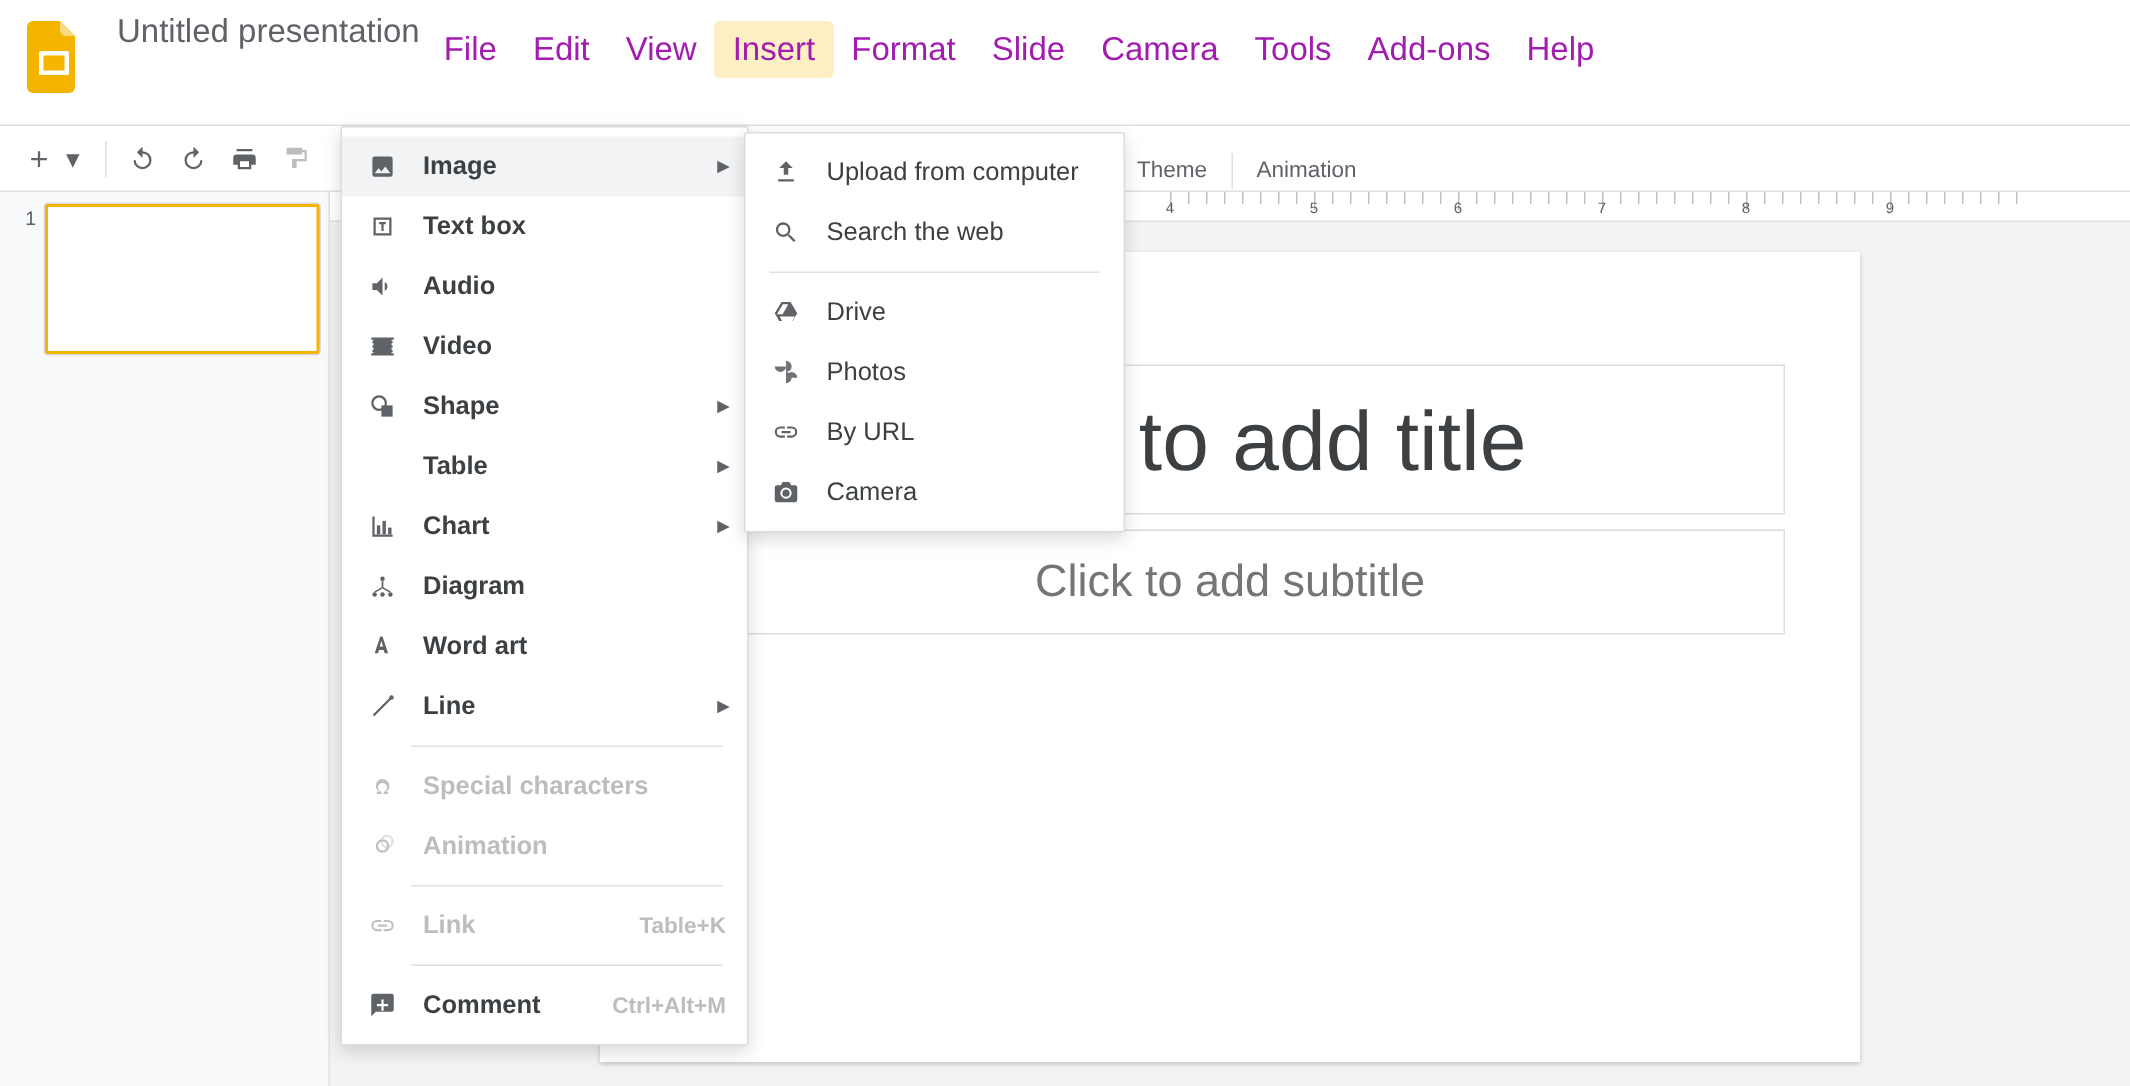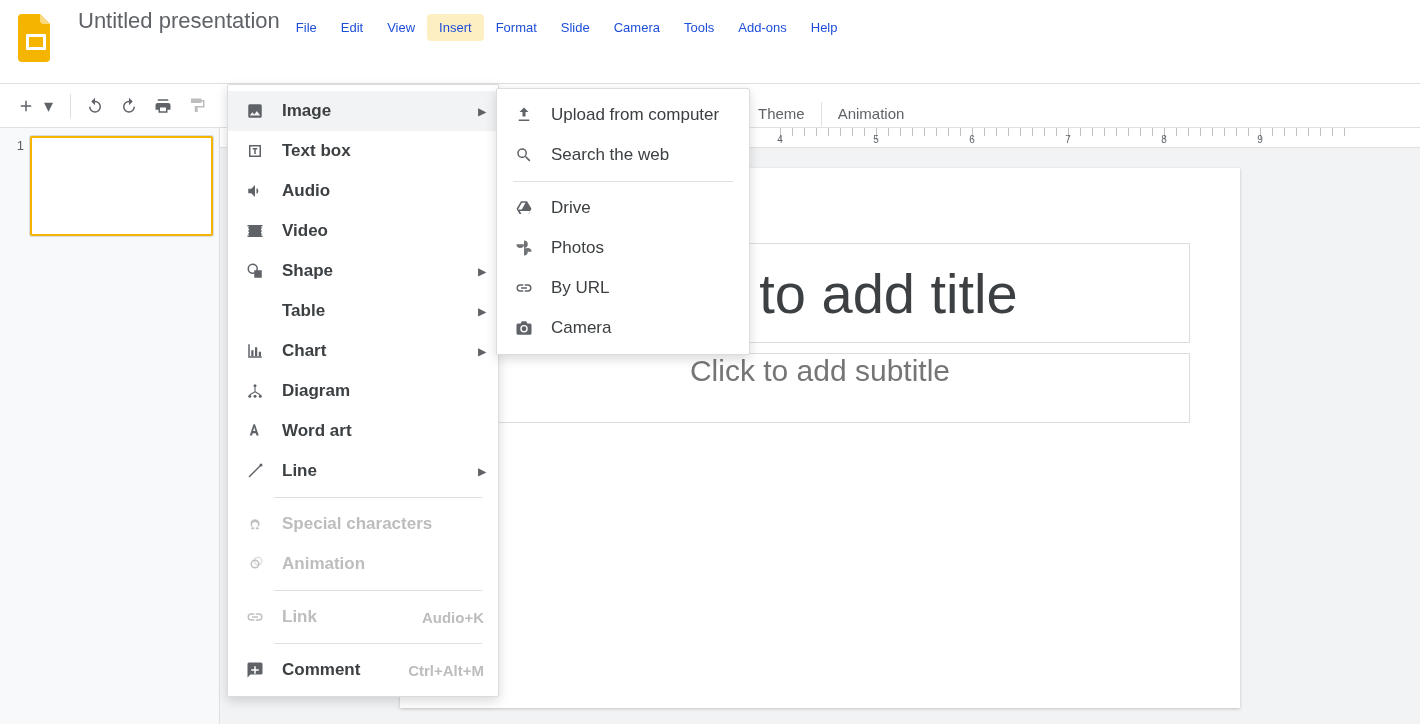--- a/index.html
+++ b/index.html
@@ -4,21 +4,21 @@
 <style>
   * { box-sizing: border-box; font-family: Arial, "Helvetica Neue", Helvetica, sans-serif; }
   html, body { margin:0; padding:0; width:1420px; height:724px; background:#fff; color:#202124; }
   
   .header { display:flex; align-items:flex-start; padding:8px 16px 0 16px; border-bottom:1px solid #e0e0e0; height:84px; }
   .logo { width:40px; height:52px; display:flex; align-items:center; justify-content:center; margin-right:18px; margin-top:4px;}
   .logo svg { width:36px; height:48px; }
   .doc-area { display:flex; flex-direction:row; }
   .doc-title { font-size:22px; color:#5f6368; line-height:26px; padding:0 4px; }
   .menubar { display:flex; gap:0; margin-top:6px; }
-  .menu-item { font-size:13px; padding:6px 12px; color:#1d4ed8; border-radius:4px; cursor:pointer; }
+  .menu-item { font-size:22px; padding:6px 12px; color:#a21caf; border-radius:4px; cursor:pointer; }
   .menu-item.active { background:#feefc3; }
   
   .toolbar { height:44px; display:flex; align-items:center; padding:0 10px; border-bottom:1px solid #e0e0e0; gap:2px;}
   .tbtn { width:32px; height:32px; display:flex; align-items:center; justify-content:center; color:#5f6368; border-radius:4px; cursor:pointer;}
   .tbtn svg, .tbtn .glyph { width:18px; height:18px; font-size:18px; line-height:18px;}
   .sep { width:1px; height:24px; background:#e0e0e0; margin:0 6px;}
   .toolbar-text-btn { font-size:15px; color:#5f6368; padding:6px 10px; cursor:pointer; border-radius:4px;}
   .toolbar-right-group { display:flex; align-items:center; margin-left:520px;margin-top:16px; }
   
   .main { display:flex; height:calc(724px - 84px - 44px); position:relative; background:#f8f9fa;}
@@ -29,21 +29,21 @@
   .canvas-wrap { flex:1; position:relative; overflow:hidden; background:#f1f3f4;}
   .ruler { position:absolute; left:0; top:0; right:0; height:20px; background:#fff; border-bottom:1px solid #e0e0e0; font-size:10px; color:#5f6368; overflow:hidden;}
   .ruler-inner{position:relative; height:100%;}
   .ruler-tick { position:absolute; top:0; width:1px; height:8px; background:#bdc1c6;}
   .ruler-tick.major {height:12px;}
   .ruler-label{ position:absolute; top:6px; font-size:10px; color:#5f6368; transform:translateX(-50%);}
   .slide-stage { position:absolute; top:40px; left:60px; right:60px; bottom:0;}
   .slide { width:840px; height:540px; background:#fff; box-shadow:0 1px 3px rgba(0,0,0,.2); margin:0 auto; position:relative;}
   .title-box { position:absolute; left:50px; right:50px; top:75px; height:100px; border:1px solid #dadce0; display:flex; align-items:center; justify-content:center;}
   .title-box span { font-size:56px; color:#3c4043; }
-  .subtitle-box { position:absolute; left:50px; right:50px; top:185px; height:70px; border:1px solid #dadce0; display:flex; align-items:flex-start; justify-content:center;}
+  .subtitle-box { position:absolute; left:50px; right:50px; top:185px; height:70px; border:1px solid #dadce0; display:flex; align-items:center; justify-content:center;}
   .subtitle-box span{font-size:30px; color:#757575;}
   
   .dropdown { position:absolute; background:#fff; border:1px solid #dadce0; box-shadow:0 4px 12px rgba(0,0,0,.15); border-radius:2px; z-index:50; padding:6px 0;}
   .insert-menu { top:84px; left:227px; width:272px;font-weight:bold; }
   .submenu { top:88px; left:496px; width:254px;}
   .mi { display:flex; align-items:center; height:40px; padding:0 16px 0 14px; font-size:17px; color:#3c4043; cursor:pointer; position:relative;}
   .mi:hover, .mi.hover { background:#f1f3f4;}
   .mi.disabled { color:#bdbdbd; cursor:default;}
   .mi.disabled .mi-icon svg{opacity:.4}
   .mi-icon { width:26px; display:flex; align-items:center; justify-content:center; margin-right:14px; color:#5f6368;}
@@ -391,21 +391,21 @@
       <span>Animation</span>
     </div>
     <div class="menu-sep"></div>
     <div class="mi disabled">
       <span class="mi-icon">
         <svg viewBox="0 0 24 24">
           <use href="#ic-link"></use>
         </svg>
       </span>
       <span>Link</span>
-      <span class="shortcut">Audio+K</span>
+      <span class="shortcut">Table+K</span>
     </div>
     <div class="menu-sep"></div>
     <div class="mi">
       <span class="mi-icon">
         <svg viewBox="0 0 24 24">
           <use href="#ic-comment"></use>
         </svg>
       </span>
       <span>Comment</span>
       <span class="shortcut">Ctrl+Alt+M</span>

